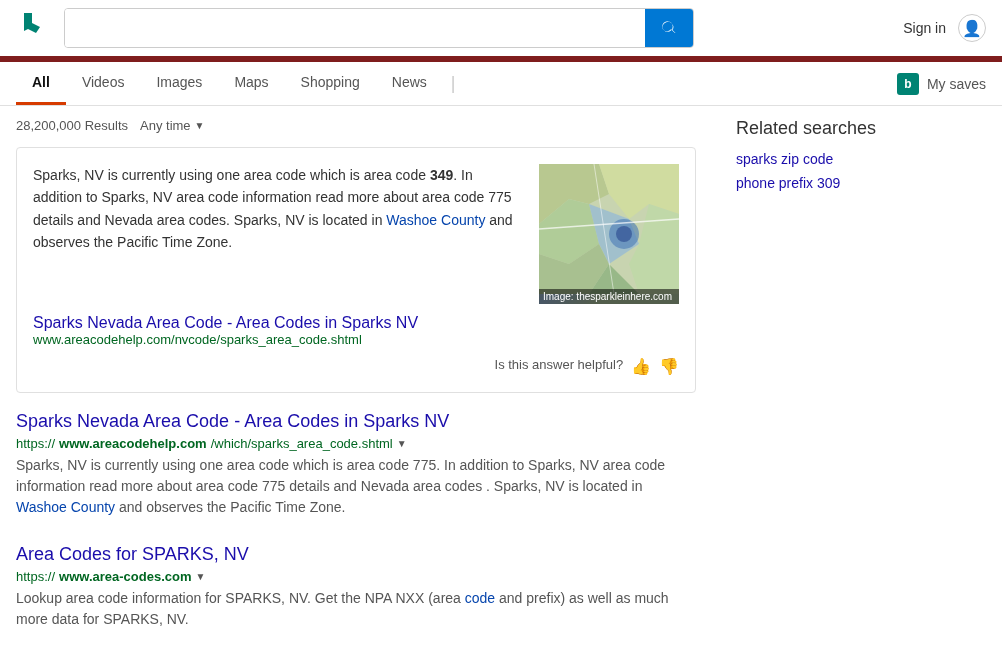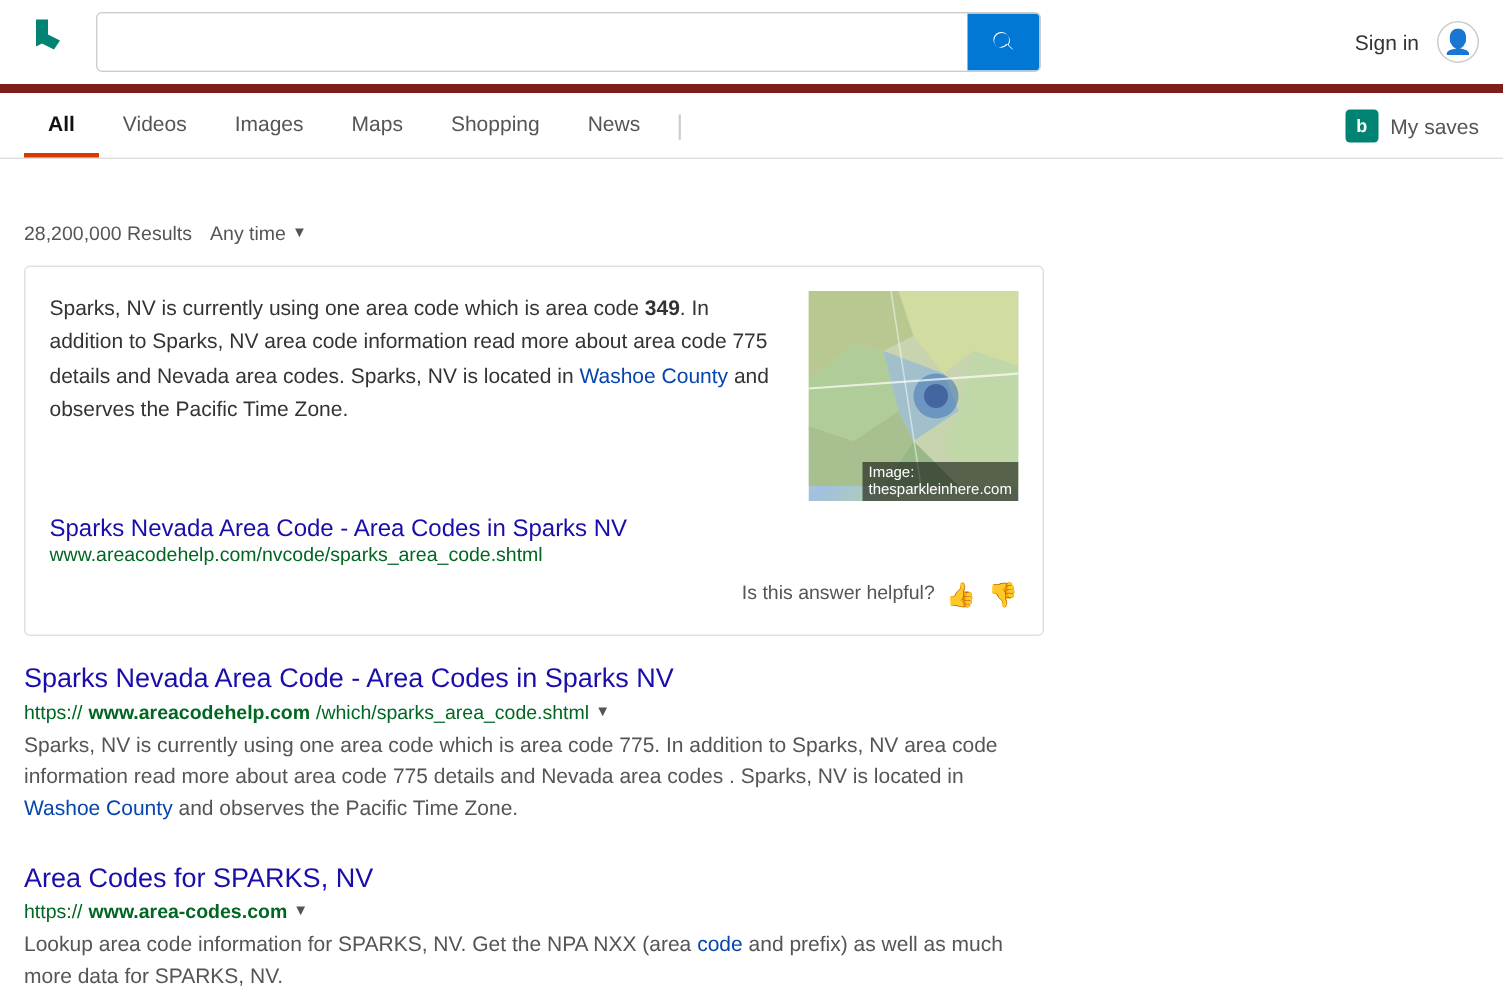--- a/index.html
+++ b/index.html
@@ -141,21 +141,20 @@
       max-width: 680px;
     }
 
     .results-meta {
       color: #555;
       font-size: 13px;
       margin-bottom: 14px;
       display: flex;
       align-items: flex-end;
       gap: 12px;
-      margin-top: 30px;
     }
     .any-time-btn {
       color: #555;
       cursor: pointer;
       display: flex;
       align-items: center;
       gap: 4px;
     }
     .dropdown-arrow {
       font-size: 10px;
@@ -201,21 +200,20 @@
     }
     .map-overlay {
       position: absolute;
       bottom: 0;
       left: 0;
       right: 0;
       background: rgba(0,0,0,0.55);
       color: #fff;
       font-size: 10px;
       padding: 2px 4px;
-      margin-left: 36px;
     }
     .answer-source {
       margin-top: 10px;
     }
     .answer-source-title {
       color: #1a0dab;
       font-size: 16px;
       text-decoration: none;
       cursor: pointer;
     }
@@ -396,14 +394,19 @@
           <span class="bold-part">www.area-codes.com</span>
         <span class="dropdown-small">▼</span>
       </div>
       <div class="result-snippet">
         Lookup area code information for SPARKS, NV. Get the NPA NXX (area <span class="link-color">code</span> and prefix) as well as much more data for SPARKS, NV.
       </div>
     </div>
 
   </div>
 
+  <div class="sidebar">
+    <div class="related-searches-title">Related searches</div>
+    <a class="related-link">sparks zip code</a>
+    <a class="related-link">phone prefix 309</a>
+  </div>
 
 </div>
 
 </body></html>

